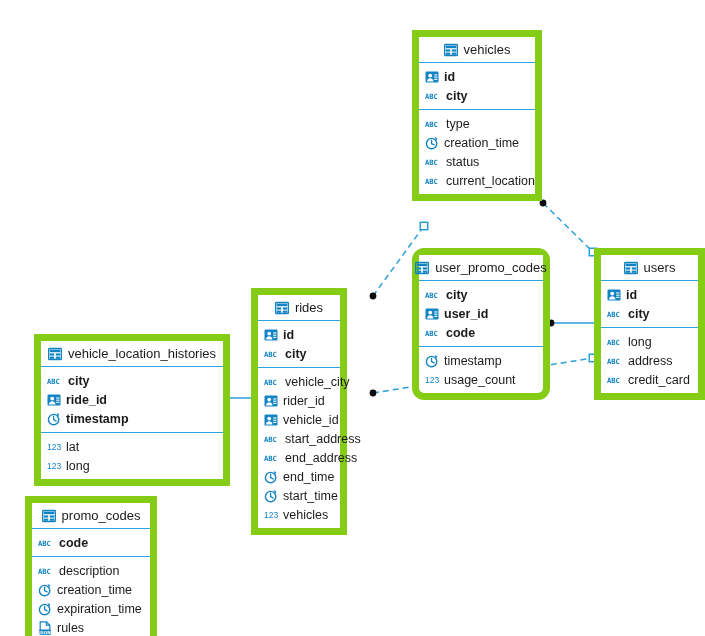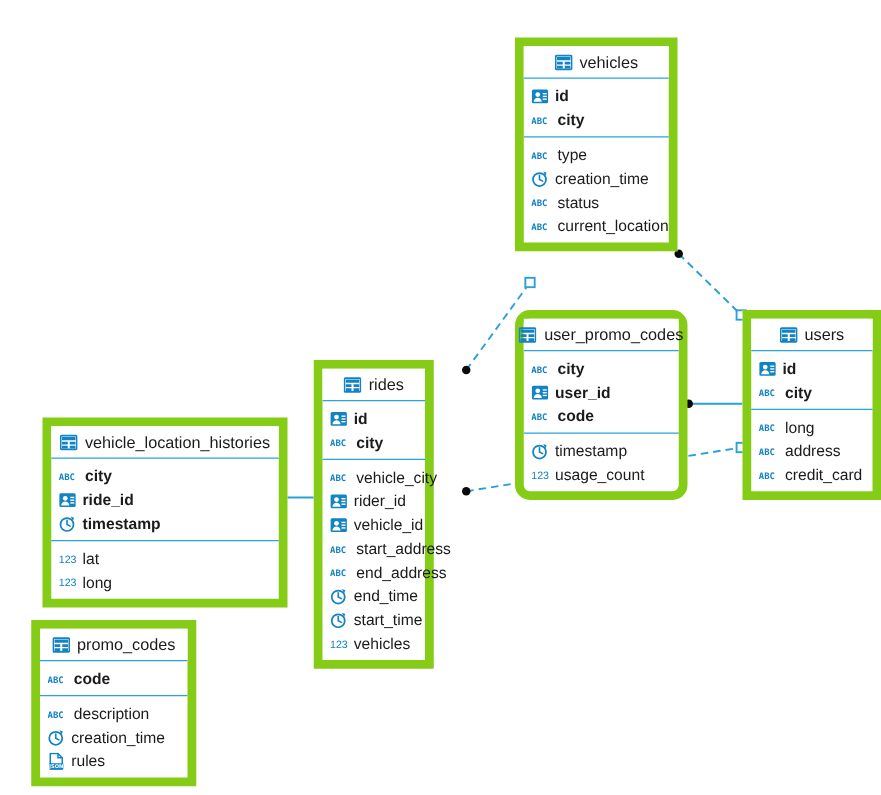--- a/index.html
+++ b/index.html
@@ -504,20 +504,30 @@
               <circle cx="6.6" cy="7.6" r="5.2" fill="none" stroke="#1283c3" stroke-width="1.4"></circle>
               <path d="M6.6 4.2 L6.6 7.6 L9.1 8.9" fill="none" stroke="#1283c3" stroke-width="1.3" stroke-linecap="round"></path>
               <path d="M9.6 1.2 l2.6 0.9 -0.9 2.6z" fill="#1283c3"></path>
             </svg>
           </span>
           <span class="col-name">creation_time</span>
         </div>
         <div class="col-row">
           <span class="ic">
             <svg viewBox="0 0 14 14">
+              <circle cx="6.6" cy="7.6" r="5.2" fill="none" stroke="#1283c3" stroke-width="1.4"></circle>
+              <path d="M6.6 4.2 L6.6 7.6 L9.1 8.9" fill="none" stroke="#1283c3" stroke-width="1.3" stroke-linecap="round"></path>
+              <path d="M9.6 1.2 l2.6 0.9 -0.9 2.6z" fill="#1283c3"></path>
+            </svg>
+          </span>
+          <span class="col-name">expiration_time</span>
+        </div>
+        <div class="col-row">
+          <span class="ic">
+            <svg viewBox="0 0 14 14">
               <path d="M2.2 0.8 h6.2 l3.4 3.4 v9 h-9.6z" fill="none" stroke="#1283c3" stroke-width="1.2"></path>
               <path d="M8.4 0.8 v3.4 h3.4" fill="none" stroke="#1283c3" stroke-width="1.2"></path>
               <rect x="1.3" y="8.6" width="11.4" height="5" rx="0.6" fill="#1283c3"></rect>
               <text x="7" y="12.8" text-anchor="middle" font-family="DejaVu Sans, sans-serif" font-size="4.1" font-weight="bold" fill="#ffffff">JSON</text>
             </svg>
           </span>
           <span class="col-name">rules</span>
         </div>
       </div>
     </div>

